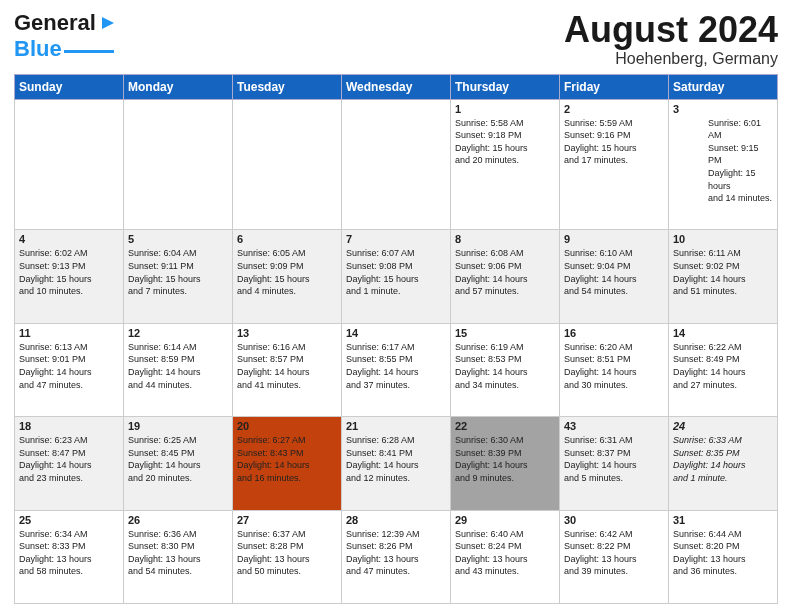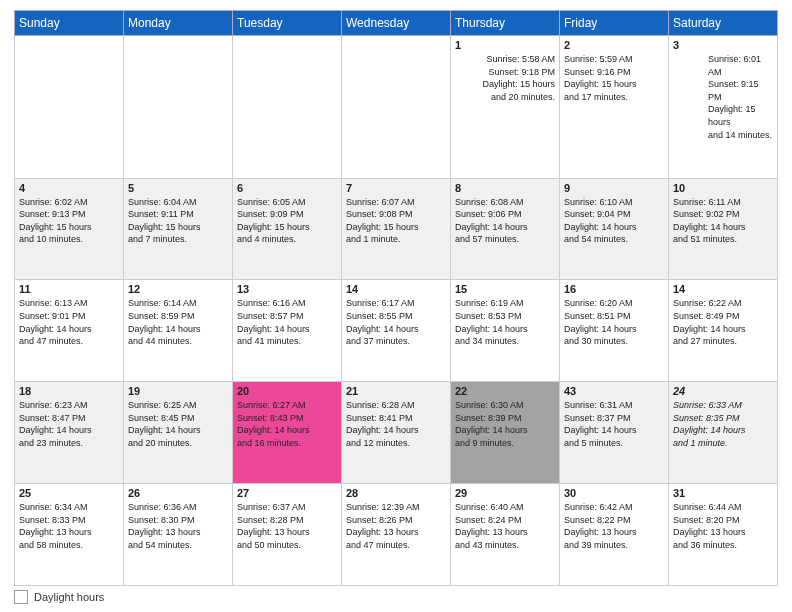--- a/index.html
+++ b/index.html
@@ -43,21 +43,21 @@
     }
     .calendar-table {
       width: 100%;
       border-collapse: collapse;
       flex: 1;
     }
     .calendar-table th {
       background: #1565c0;
       color: #fff;
       font-size: 12px;
-      font-weight: normal;
+      font-weight: bold;
       padding: 5px 4px;
       border: 1px solid #aac;
       text-align: left;
     }
     .calendar-table td {
       border: 1px solid #ccc;
       vertical-align: top;
       padding: 3px 4px;
       font-size: 9.5px;
       color: #222;
@@ -95,20 +95,40 @@
       height: 14px;
       background: #fff;
       border: 1px solid #999;
       display: inline-block;
     }
   </style>
 </head>
 <body>
 
 <div class="page">
+  <div class="header">
+    <div class="logo">
+      <div style="display:flex;align-items:center;gap:2px;">
+        <span style="font-size:22px;font-weight:bold;color:#1a1a1a;">
+          <span style="color:#1a1a1a;">General</span>
+        </span>
+        <svg width="20" height="20" viewBox="0 0 20 20">
+          <polygon points="4,4 16,10 4,16" fill="#2196f3"></polygon>
+        </svg>
+      </div>
+      <div style="display:flex;align-items:center;">
+        <span style="font-size:22px;font-weight:bold;color:#2196f3;">Blue</span>
+        <div style="height:3px;background:#2196f3;width:50px;margin-left:2px;margin-top:4px;"></div>
+      </div>
+    </div>
+    <div class="title-block">
+      <div class="title-main">August 2024</div>
+      <div class="title-sub">Hoehenberg, Germany</div>
+    </div>
+  </div>
 
   <table class="calendar-table">
     <thead>
       <tr>
       <th>Sunday</th>
           <th>Monday</th>
           <th>Tuesday</th>
           <th>Wednesday</th>
           <th>Thursday</th>
           <th>Friday</th>
@@ -116,21 +136,21 @@
         </tr>
     </thead>
     <tbody id="calendar-body">
     <tr>
           <td class="empty-cell"></td>
           <td class="empty-cell"></td>
           <td class="empty-cell"></td>
           <td class="empty-cell"></td>
           <td>
             <span class="day-num">1</span>
-            <div class="day-info" style="white-space: pre-line; text-align: right;">Sunrise: 5:58 AM
+            <div class="day-info" style="white-space: pre-line;">Sunrise: 5:58 AM
 Sunset: 9:18 PM
 Daylight: 15 hours
 and 20 minutes.</div>
           </td>
           <td>
             <span class="day-num">2</span>
             <div class="day-info" style="white-space: pre-line;">Sunrise: 5:59 AM
 Sunset: 9:16 PM
 Daylight: 15 hours
 and 17 minutes.</div>
@@ -253,21 +273,21 @@
 Daylight: 14 hours
 and 23 minutes.</div>
           </td>
           <td style="background: rgb(240, 240, 240);">
             <span class="day-num">19</span>
             <div class="day-info" style="white-space: pre-line;">Sunrise: 6:25 AM
 Sunset: 8:45 PM
 Daylight: 14 hours
 and 20 minutes.</div>
           </td>
-          <td style="background: #ec4899;">
+          <td style="background: #c2410c;">
             <span class="day-num">20</span>
             <div class="day-info" style="white-space: pre-line;">Sunrise: 6:27 AM
 Sunset: 8:43 PM
 Daylight: 14 hours
 and 16 minutes.</div>
           </td>
           <td style="background: rgb(240, 240, 240);">
             <span class="day-num">21</span>
             <div class="day-info" style="white-space: pre-line;">Sunrise: 6:28 AM
 Sunset: 8:41 PM
@@ -343,17 +363,13 @@
             <span class="day-num">31</span>
             <div class="day-info" style="white-space: pre-line;">Sunrise: 6:44 AM
 Sunset: 8:20 PM
 Daylight: 13 hours
 and 36 minutes.</div>
           </td>
         </tr>
       </tbody>
   </table>
 
-  <div class="footer">
-    <div class="footer-box"></div>
-    <span>Daylight hours</span>
-  </div>
 </div>
 
 </body></html>

